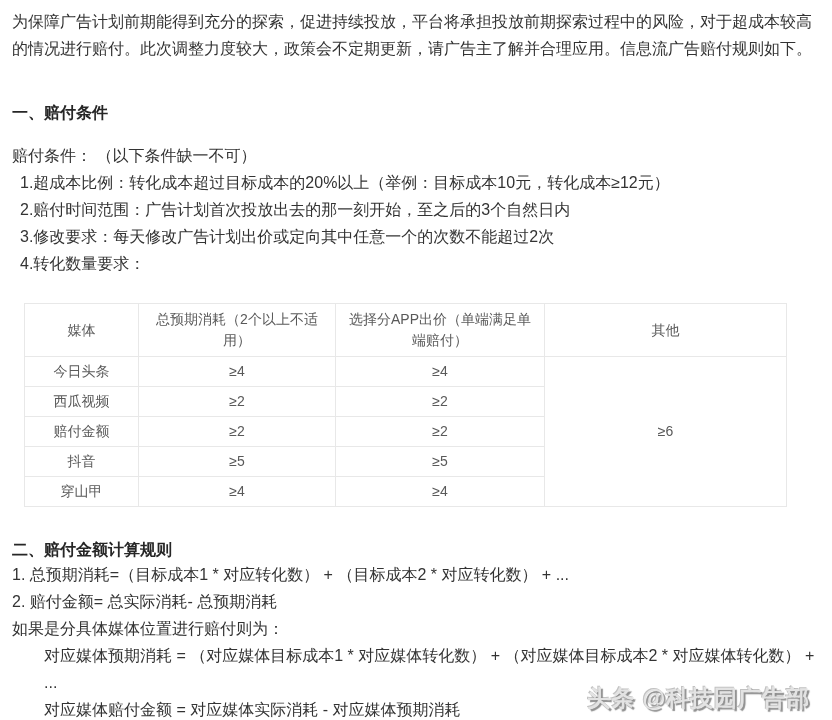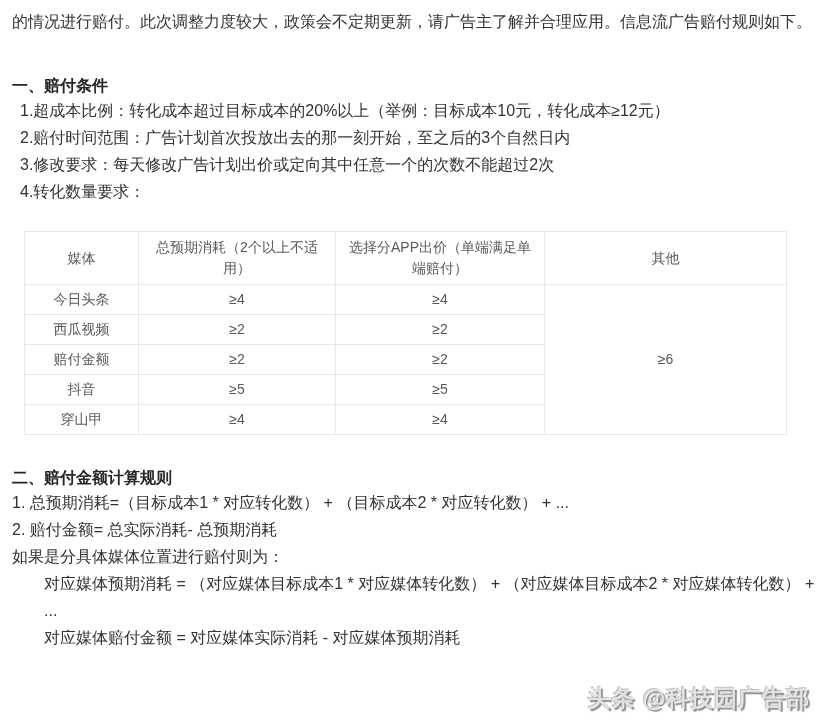--- a/index.html
+++ b/index.html
@@ -36,25 +36,27 @@
     text-shadow:2px 2px 1px #8f8f8f, -1px -1px 0 #c2c2c2;
     pointer-events:none;
   }
 </style>
 </head>
 <body>
 
 <div class="page">
 
   <div>
+    <div class="intro-line">为保障广告计划前期能得到充分的探索，促进持续投放，平台将承担投放前期探索过程中的风险，对于超成本较高</div>
     <div class="intro-line">的情况进行赔付。此次调整力度较大，政策会不定期更新，请广告主了解并合理应用。信息流广告赔付规则如下。</div>
   </div>
 
   <div class="sec-title sec1-title">一、赔付条件</div>
 
+  <div class="cond-intro">赔付条件： （以下条件缺一不可）</div>
   <div class="cond-item">1.超成本比例：转化成本超过目标成本的20%以上（举例：目标成本10元，转化成本≥12元）</div>
   <div class="cond-item">2.赔付时间范围：广告计划首次投放出去的那一刻开始，至之后的3个自然日内</div>
   <div class="cond-item">3.修改要求：每天修改广告计划出价或定向其中任意一个的次数不能超过2次</div>
   <div class="cond-item">4.转化数量要求：</div>
 
   <table class="req">
     <colgroup>
       <col style="width:114px">
       <col style="width:197px">
       <col style="width:209px">

